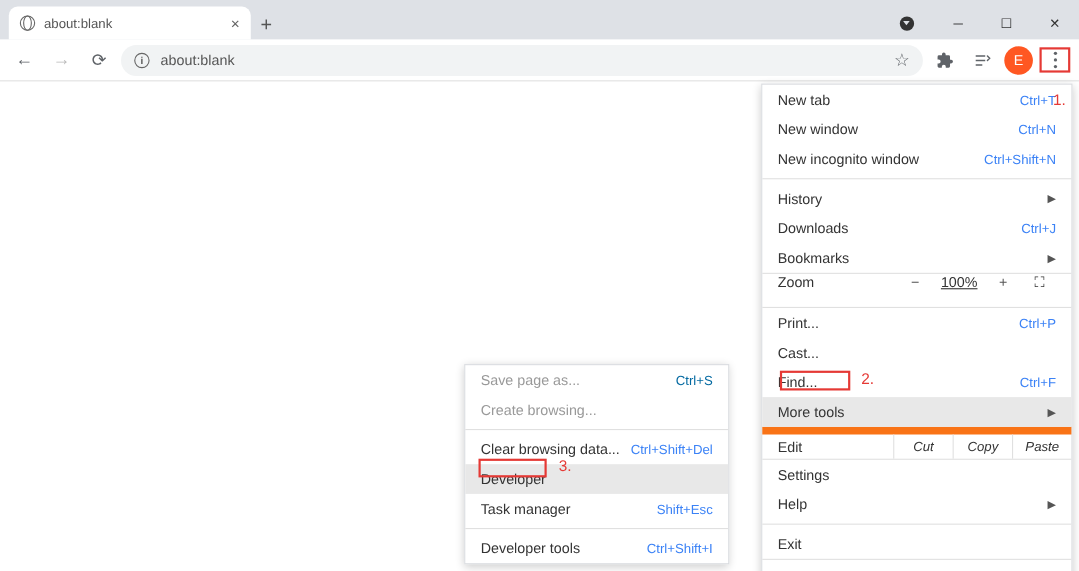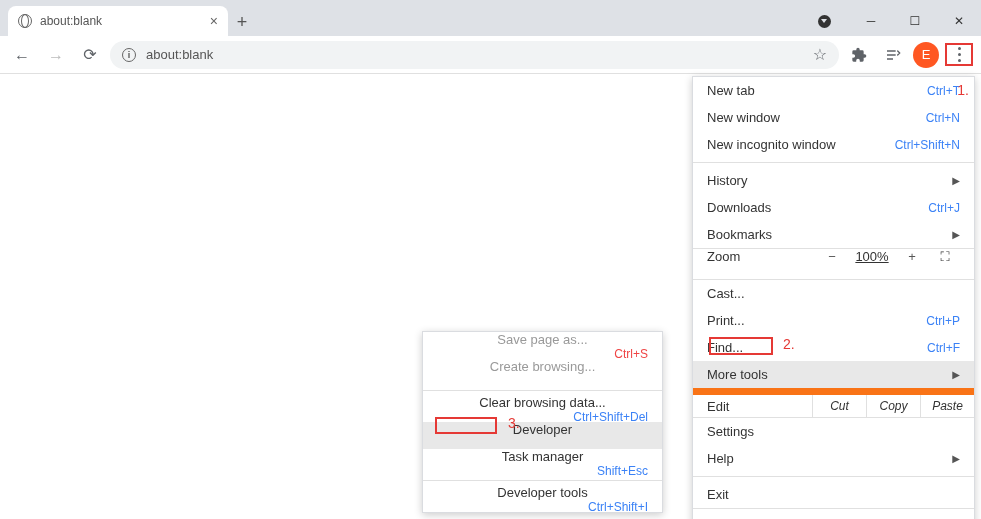--- a/index.html
+++ b/index.html
@@ -44,22 +44,22 @@
 .edit-row { height: 30px; display:flex; align-items:center; padding: 0 0 0 14px; border-top:7px solid #f97316; border-bottom:1px solid #e0e0e0;}
 .edit-row .elabel { flex:1; }
 .edit-row .ebtn { width: 54px; text-align:center; cursor:pointer; border-left:1px solid #e0e0e0; height:100%; display:flex; align-items:center; justify-content:center; font-size:12px;font-style:italic;}
 .managed { height:34px; display:flex; align-items:center; gap:12px; padding: 0 14px; border-top:1px solid #e0e0e0; color:#555;}
 .managed .bicon { width:14px; height:14px; display:inline-block;}
 .managed .bicon svg { width:14px; height:14px;}
 
 .annot { position:absolute; color:#e53935; font-size:14px; font-weight:500; pointer-events:none;}
 .annot-box { position:absolute; border:2px solid #e53935; pointer-events:none;}
 
-.sub-menu .menu-row { height: 27px; flex-direction: column; }
-.sub-menu .faded .shortcut { color:#ef4444;}
+.sub-menu .menu-row { height: 27px; }
+.sub-menu .faded .shortcut { color:#0369a1;}
 </style>
 </head>
 <body>
 
 <div class="titlebar">
   <div class="tab">
     <span class="globe"></span>
     <span>about:blank</span>
     <span class="close">×</span>
   </div>
@@ -133,25 +133,25 @@
     <span class="caret">▶</span>
   </div>
   <div class="zoom-row">
     <span class="zlabel">Zoom</span>
     <span class="zbtn">−</span>
     <span class="zval">100%</span>
     <span class="zbtn">+</span>
     <span class="full">⛶</span>
   </div>
   <div class="menu-row">
-    <span>Cast...</span>
-  </div>
-  <div class="menu-row">
     <span>Print...</span>
     <span class="shortcut">Ctrl+P</span>
+  </div>
+  <div class="menu-row">
+    <span>Cast...</span>
   </div>
   <div class="menu-row">
     <span>Find...</span>
     <span class="shortcut">Ctrl+F</span>
   </div>
   <div class="menu-row hovered">
     <span>More tools</span>
     <span class="caret">▶</span>
   </div>
   <div class="edit-row">

